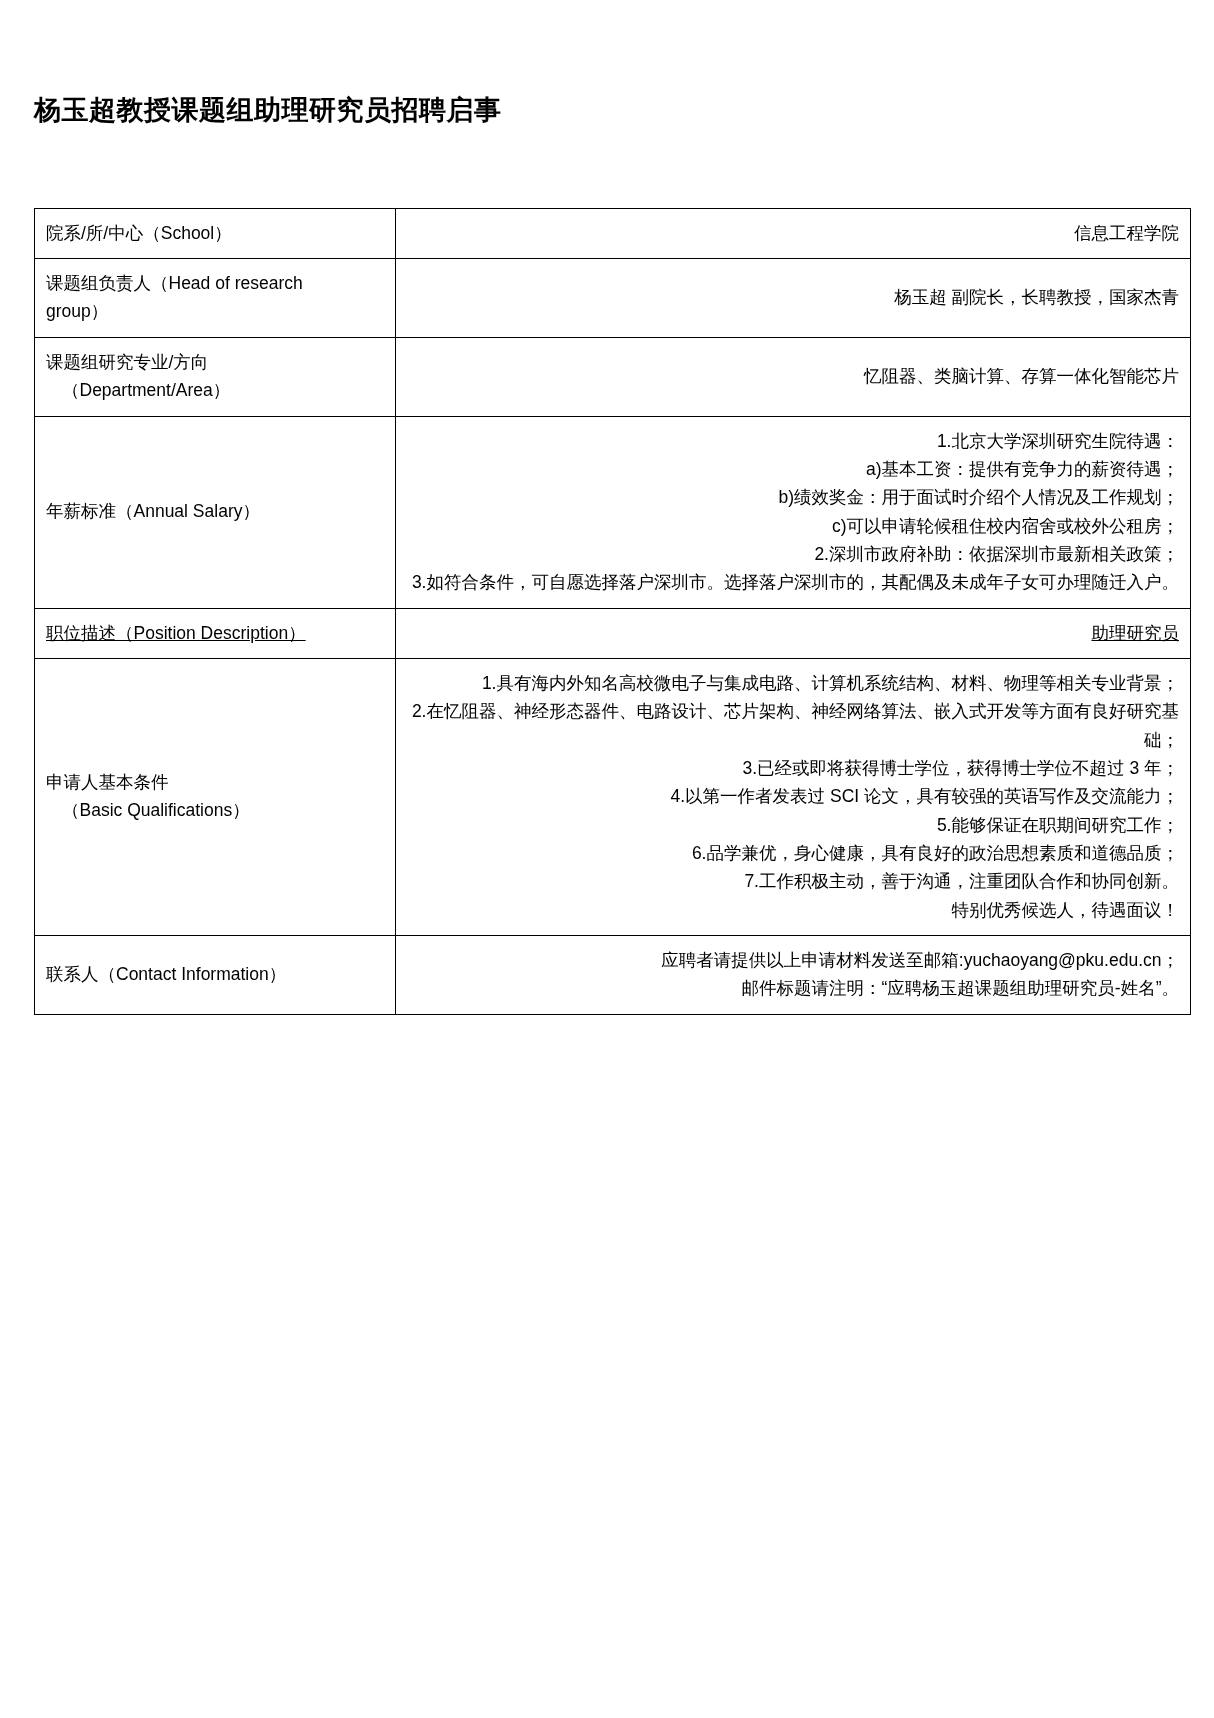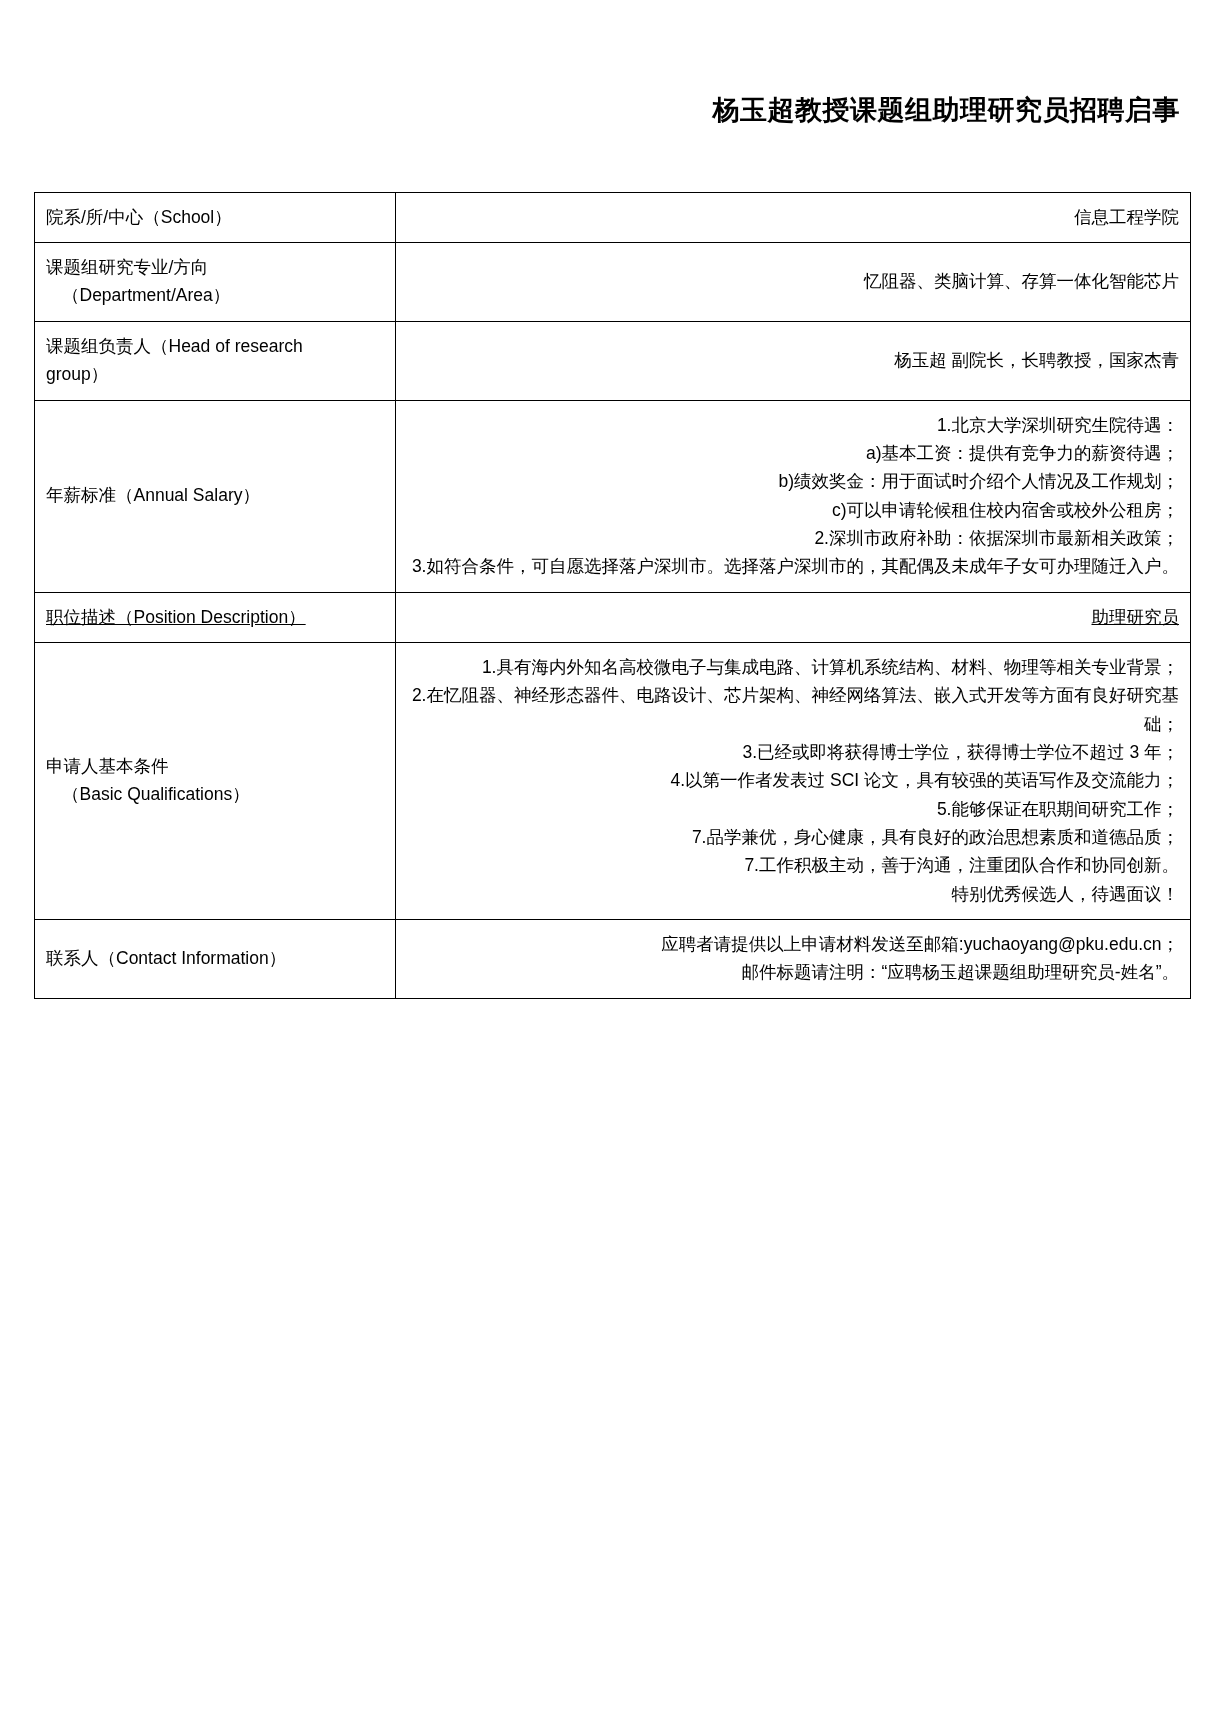--- a/index.html
+++ b/index.html
@@ -14,30 +14,30 @@
     color: #000000;
   }
   .page {
     width: 1214px;
     min-height: 1718px;
     box-sizing: border-box;
     padding: 72px 34px 40px 34px;
     background: #ffffff;
   }
   .doc-title {
-    text-align: right;
+    text-align: left;
     font-size: 27px;
     font-weight: bold;
     letter-spacing: 0.5px;
     margin: 20px 0 0 0;
     line-height: 1.4;
     font-family: Liberation Serif, serif;
   }
   table.info-table {
-    margin-top: 62px;
+    margin-top: 78px;
     border-collapse: collapse;
     width: 1112px;
     table-layout: fixed;
     border: 1px solid #000;
   }
   table.info-table td {
     border: 1px solid #000;
     vertical-align: middle;
     font-size: 17.5px;
     line-height: 1.62;
@@ -79,35 +79,35 @@
         <td class="label-cell">
           <span class="label-line">院系/所/中心（School）</span>
         </td>
         <td class="value-cell">
           <span class="value-line">信息工程学院</span>
         </td>
       </tr>
 
       <tr>
         <td class="label-cell">
+          <span class="label-line">课题组负责人（Head of research</span>
+          <span class="label-line">group）</span>
+        </td>
+        <td class="value-cell">
+          <span class="value-line">杨玉超 副院长，长聘教授，国家杰青</span>
+        </td>
+      </tr>
+
+      <tr>
+        <td class="label-cell">
           <span class="label-line">课题组研究专业/方向</span>
           <span class="label-line indent">（Department/Area）</span>
         </td>
         <td class="value-cell">
           <span class="value-line">忆阻器、类脑计算、存算一体化智能芯片</span>
-        </td>
-      </tr>
-
-      <tr>
-        <td class="label-cell">
-          <span class="label-line">课题组负责人（Head of research</span>
-          <span class="label-line">group）</span>
-        </td>
-        <td class="value-cell">
-          <span class="value-line">杨玉超 副院长，长聘教授，国家杰青</span>
         </td>
       </tr>
 
       <tr class="tall">
         <td class="label-cell">
           <span class="label-line">年薪标准（Annual Salary）</span>
         </td>
         <td class="value-cell">
           <span class="value-line">1.北京大学深圳研究生院待遇：</span>
           <span class="value-line">a)基本工资：提供有竞争力的薪资待遇；</span>
@@ -131,21 +131,21 @@
         <td class="label-cell">
           <span class="label-line">申请人基本条件</span>
           <span class="label-line indent">（Basic Qualifications）</span>
         </td>
         <td class="value-cell">
           <span class="value-line">1.具有海内外知名高校微电子与集成电路、计算机系统结构、材料、物理等相关专业背景；</span>
           <span class="value-line">2.在忆阻器、神经形态器件、电路设计、芯片架构、神经网络算法、嵌入式开发等方面有良好研究基础；</span>
           <span class="value-line">3.已经或即将获得博士学位，获得博士学位不超过 3 年；</span>
           <span class="value-line">4.以第一作者发表过 SCI 论文，具有较强的英语写作及交流能力；</span>
           <span class="value-line">5.能够保证在职期间研究工作；</span>
-          <span class="value-line">7.品学兼优，身心健康，具有良好的政治思想素质和道德品质；</span>
+          <span class="value-line">6.品学兼优，身心健康，具有良好的政治思想素质和道德品质；</span>
           <span class="value-line">7.工作积极主动，善于沟通，注重团队合作和协同创新。</span>
           <span class="value-line bold">特别优秀候选人，待遇面议！</span>
         </td>
       </tr>
 
 
 
       <tr class="tall">
         <td class="label-cell">
           <span class="label-line">联系人（Contact Information）</span>

